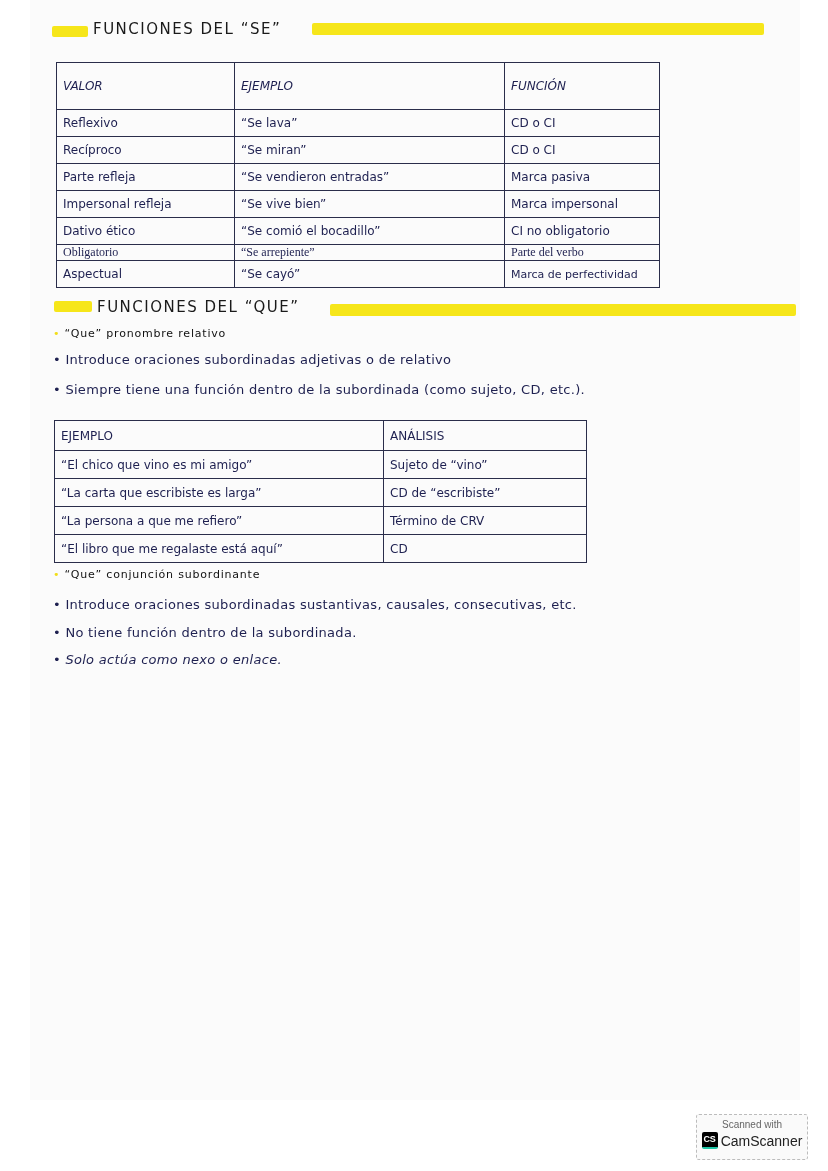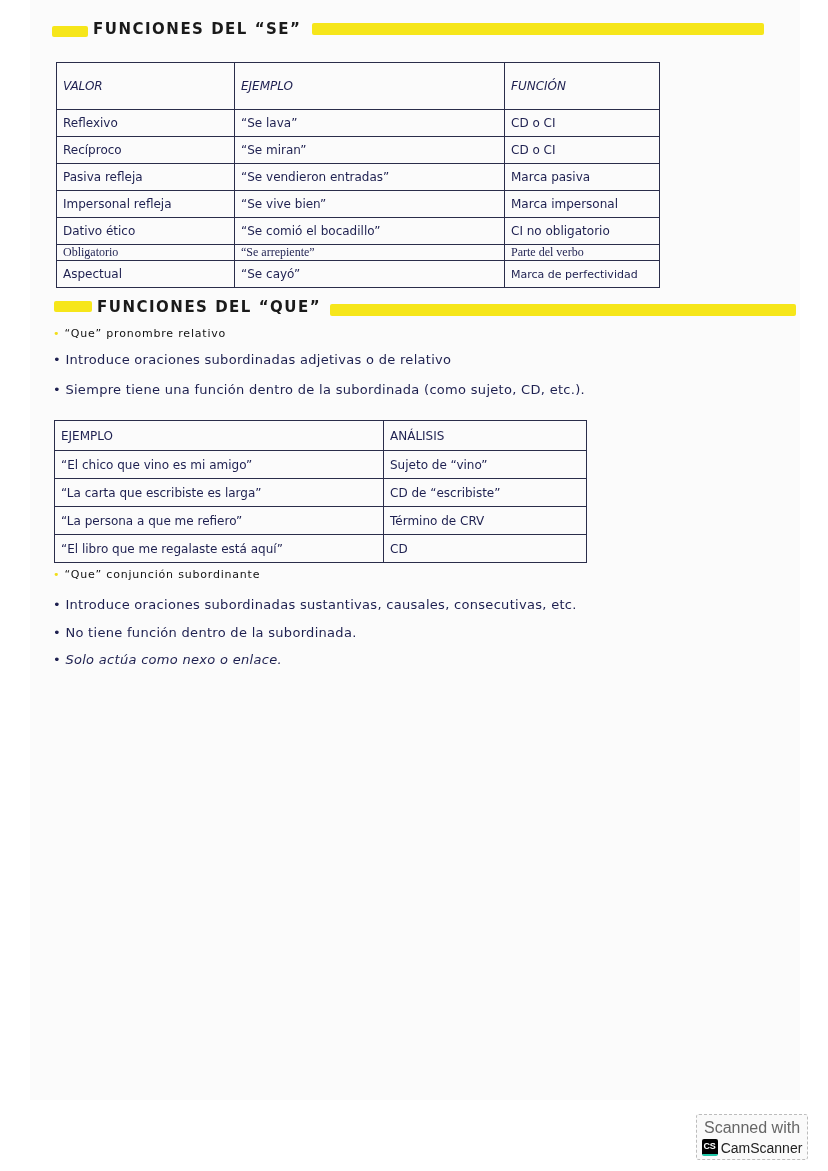--- a/index.html
+++ b/index.html
@@ -10,39 +10,38 @@
     color:#1c1f4a;
   }
   .paper {
     position:absolute; left:30px; top:0; width:770px; height:1100px;
     background:#fbfbfb;
   }
   .hl { position:absolute; background:#f6e61a; border-radius:2px; }
   .section-title {
     position:absolute; font-size:15px; letter-spacing:1.5px; color:#1a1a1a;
     font-family:"DejaVu Sans", sans-serif;
-    font-weight:bold;
   }
   table.grid {
     position:absolute; border-collapse:collapse; font-size:12px;
     font-family:"DejaVu Sans", sans-serif; color:#1e2050;
   }
   table.grid td {
     border:1.5px solid #2a2d4a; padding:0 6px; white-space:nowrap;
     vertical-align:middle;
   }
   .line { position:absolute; font-size:13px; white-space:nowrap; color:#1e2050; letter-spacing:0.3px; }
   .bullet-head { font-size:11px; color:#111; letter-spacing:0.8px; }
   .ydot { color:#f1dd17; }
   .stamp {
     position:absolute; left:696px; top:1114px; width:110px; height:44px;
     border:1px dashed #bcbcbc; border-radius:3px; background:#fafafa;
     font-family:"Liberation Sans", sans-serif; text-align:center;
   }
-  .stamp .t1 { font-size:16px; color:#666; margin-top:4px; }
+  .stamp .t1 { font-size:10px; color:#666; margin-top:4px; }
   .stamp .t2 { font-size:14px; color:#222; margin-top:2px; display:flex; align-items:center; justify-content:center; gap:3px; }
   .cs-logo {
     display:inline-block; width:16px; height:15px; background:#000000; color:#fff;
     font-size:9px; font-weight:bold; line-height:14px; border-radius:2px;
     border-bottom:2px solid #1ec6a6;
   }
 </style>
 </head>
 <body>
 
@@ -63,21 +62,21 @@
     <td>Reflexivo</td>
     <td>“Se lava”</td>
     <td>CD o CI</td>
   </tr>
   <tr style="height:27px;border-radius:11px;">
     <td>Recíproco</td>
     <td>“Se miran”</td>
     <td>CD o CI</td>
   </tr>
   <tr style="height:27px;">
-    <td>Pasiva refleja</td>
+    <td>Parte refleja</td>
     <td>“Se vendieron entradas”</td>
     <td>Marca pasiva</td>
   </tr>
   <tr style="height:27px;">
     <td>Impersonal refleja</td>
     <td>“Se vive bien”</td>
     <td>Marca impersonal</td>
   </tr>
   <tr style="height:27px;">
     <td>Dativo ético</td>

